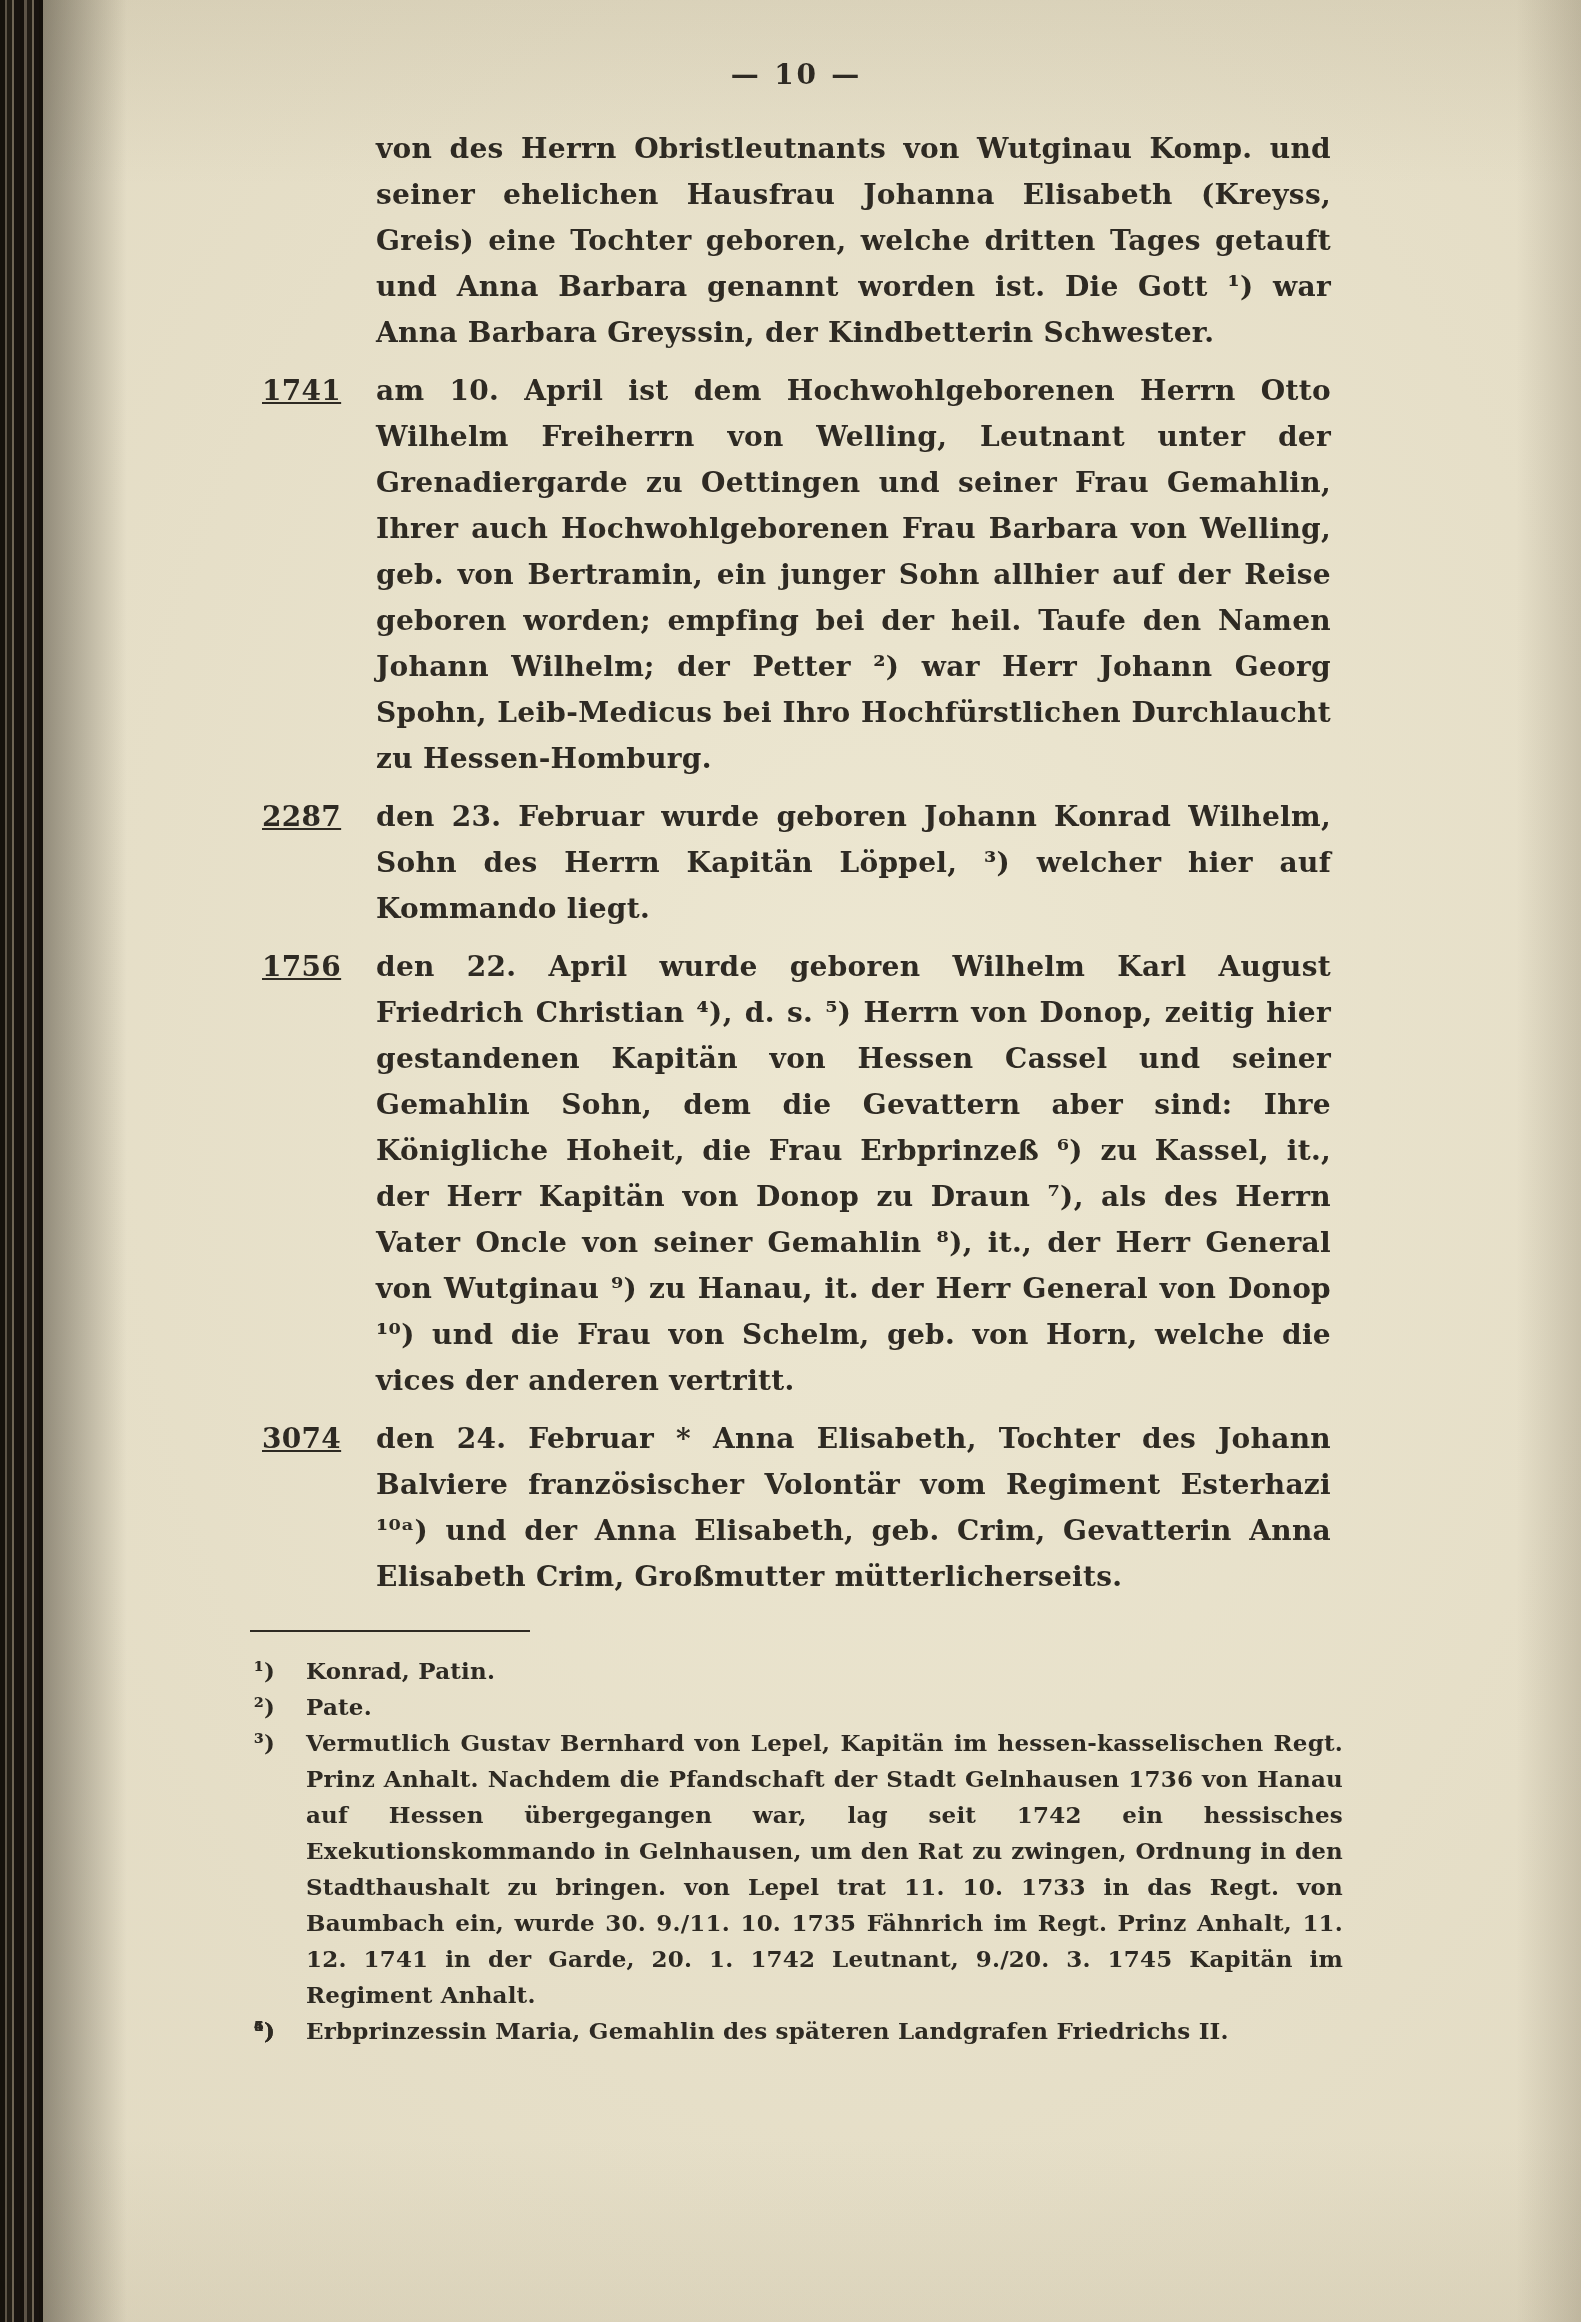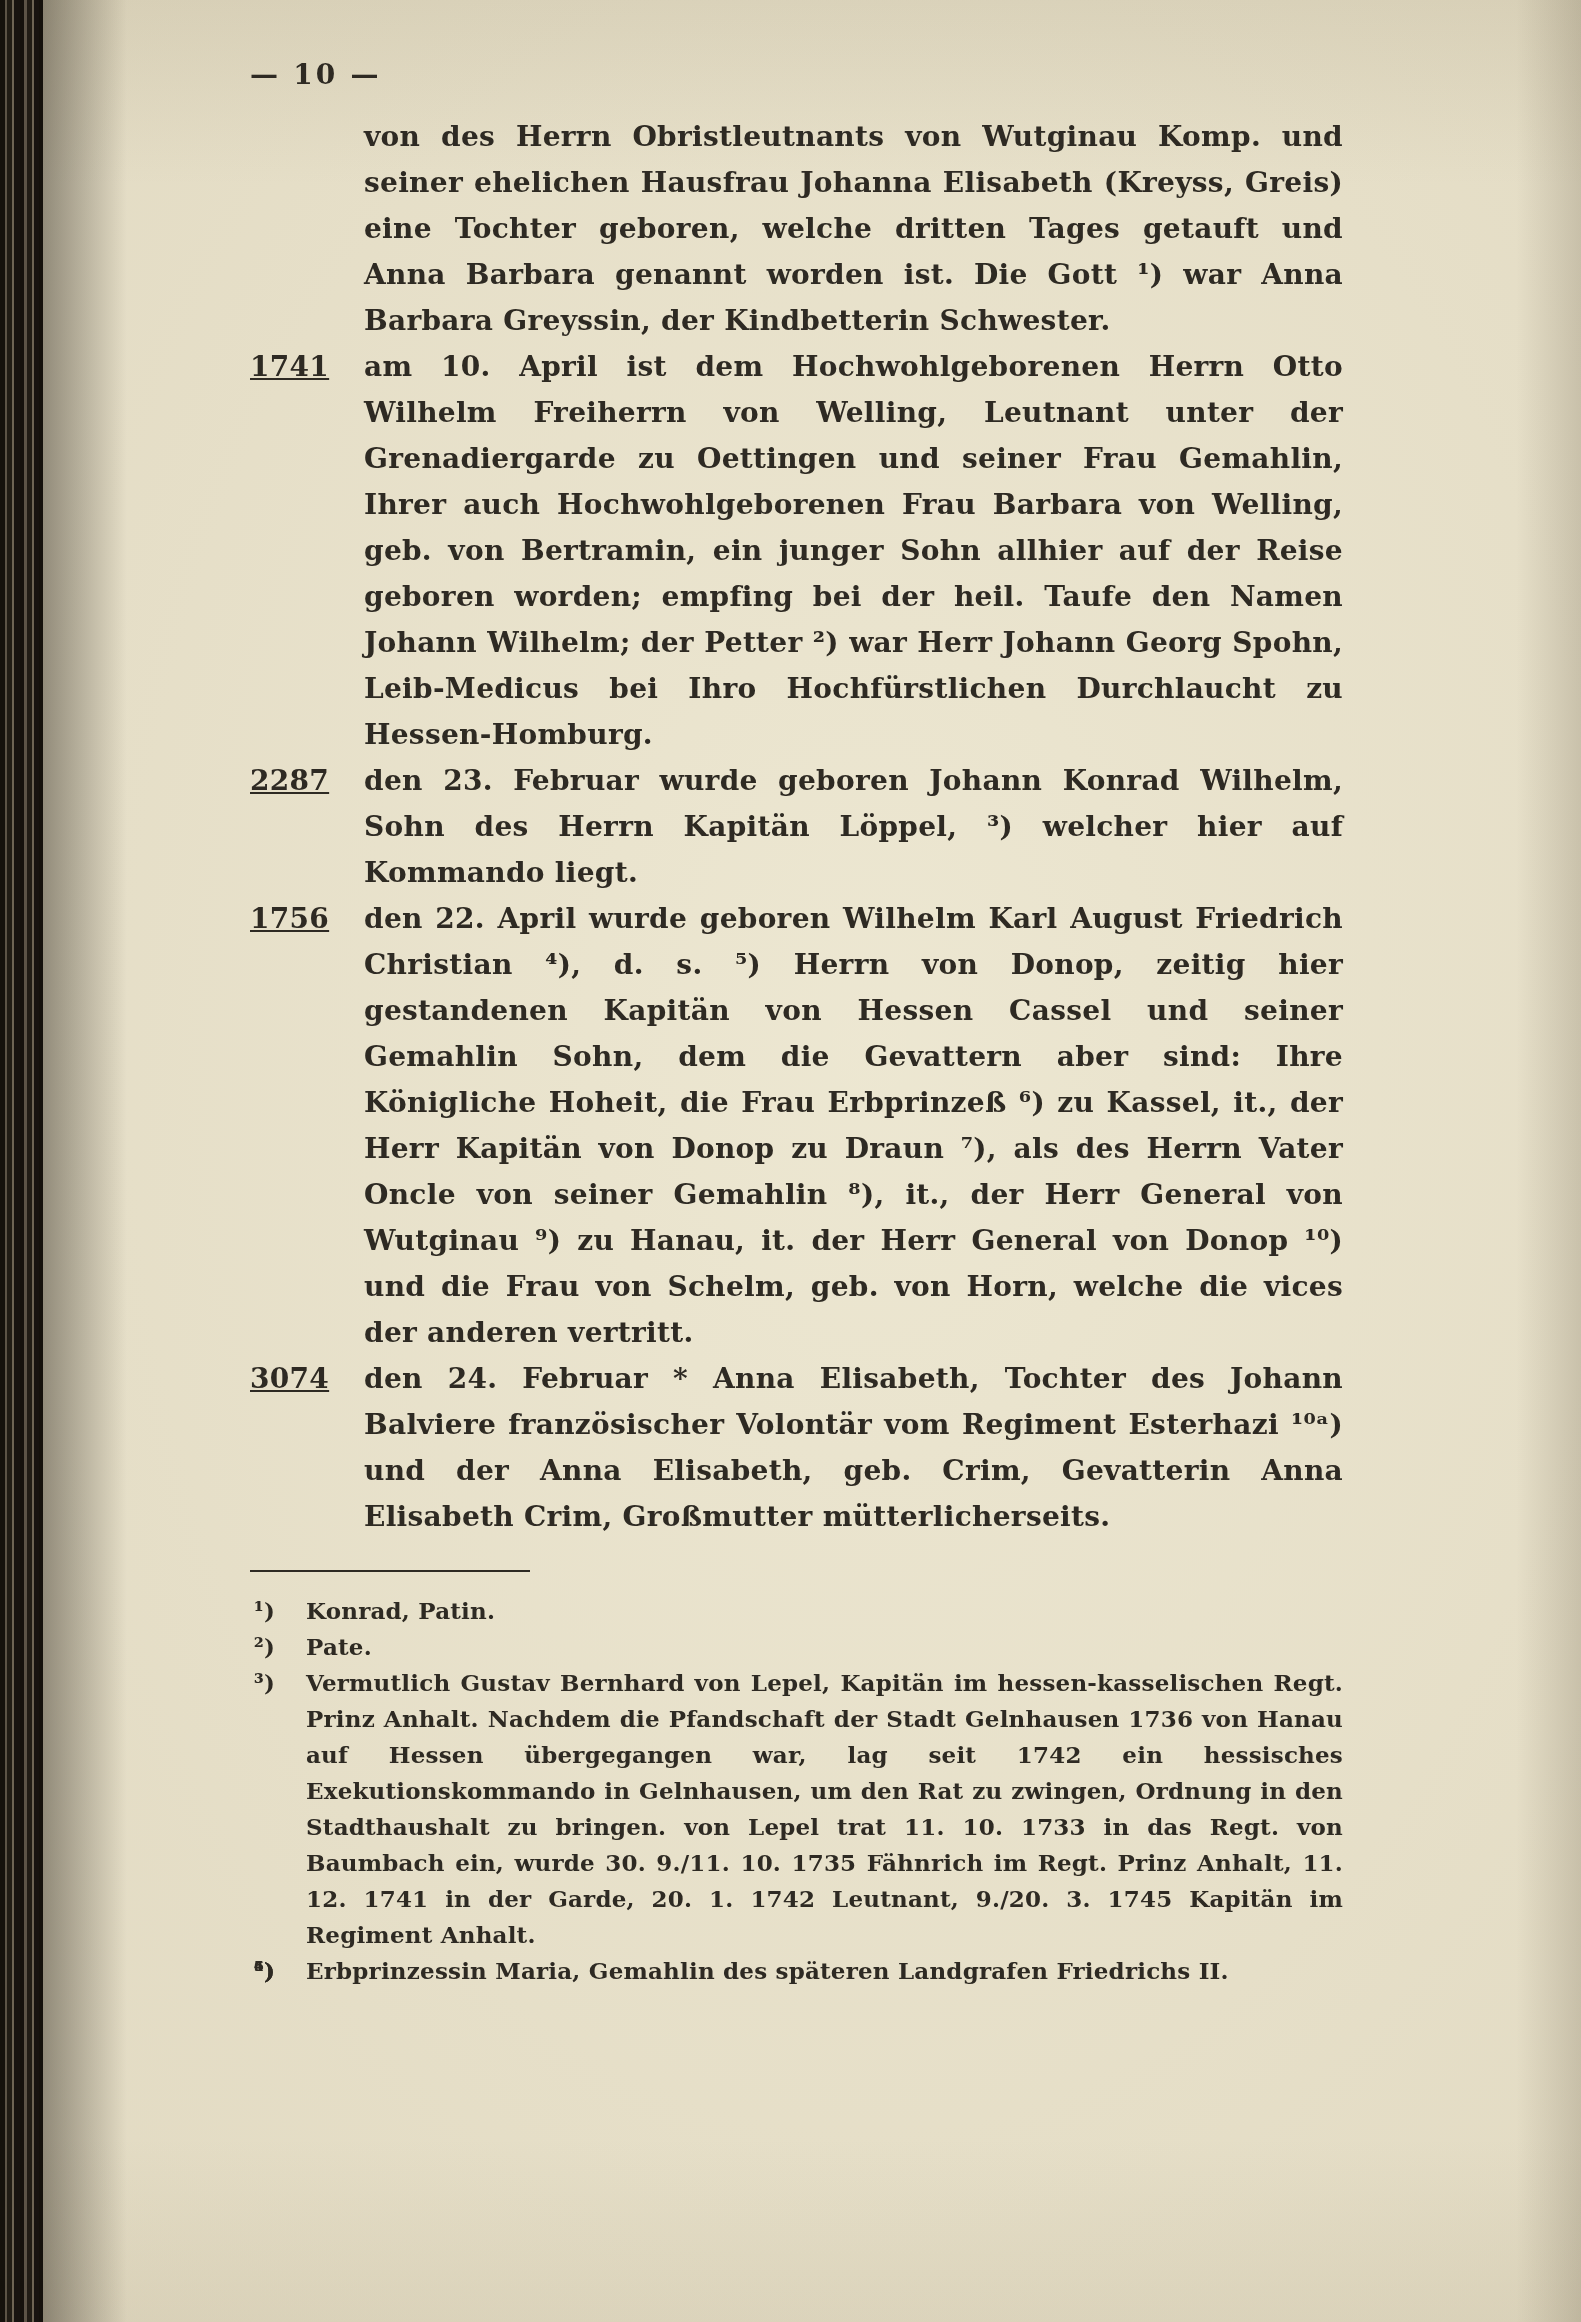--- a/index.html
+++ b/index.html
@@ -32,25 +32,25 @@
   .binding-fade {
     position:absolute; left:43px; top:0; width:84px; height:100%;
     background:linear-gradient(90deg, rgba(32,26,17,.42), rgba(32,26,17,0));
   }
   .right-shade {
     position:absolute; right:0; top:0; width:65px; height:100%;
     background:linear-gradient(270deg, rgba(70,58,38,.18), rgba(70,58,38,0));
   }
   .page-number {
     position:absolute; top:58px; left:250px; width:1093px;
-    font-size:28px; letter-spacing:2.8px;
+    text-align:center; font-size:28px; letter-spacing:2.8px;
   }
   .text-block { position:absolute; top:114px; left:250px; width:1093px; }
   .entry {
-    position:relative; margin:0; padding-left:114px;
+    position:relative; margin:12px; padding-left:114px;
     text-align:justify; font-size:28px; line-height:46px;
     letter-spacing:0.3px;
   }
   .entry .year { position:absolute; left:0; top:0;text-decoration:underline; }
   .fn-rule { width:280px; border:none; border-top:2.8px solid var(--ink); margin:30px 0 20.5px 0; }
   .footnote {
     position:relative; margin:0; padding-left:56px;
     text-align:justify; font-size:23px; line-height:36px;
     letter-spacing:0.2px;
   }

